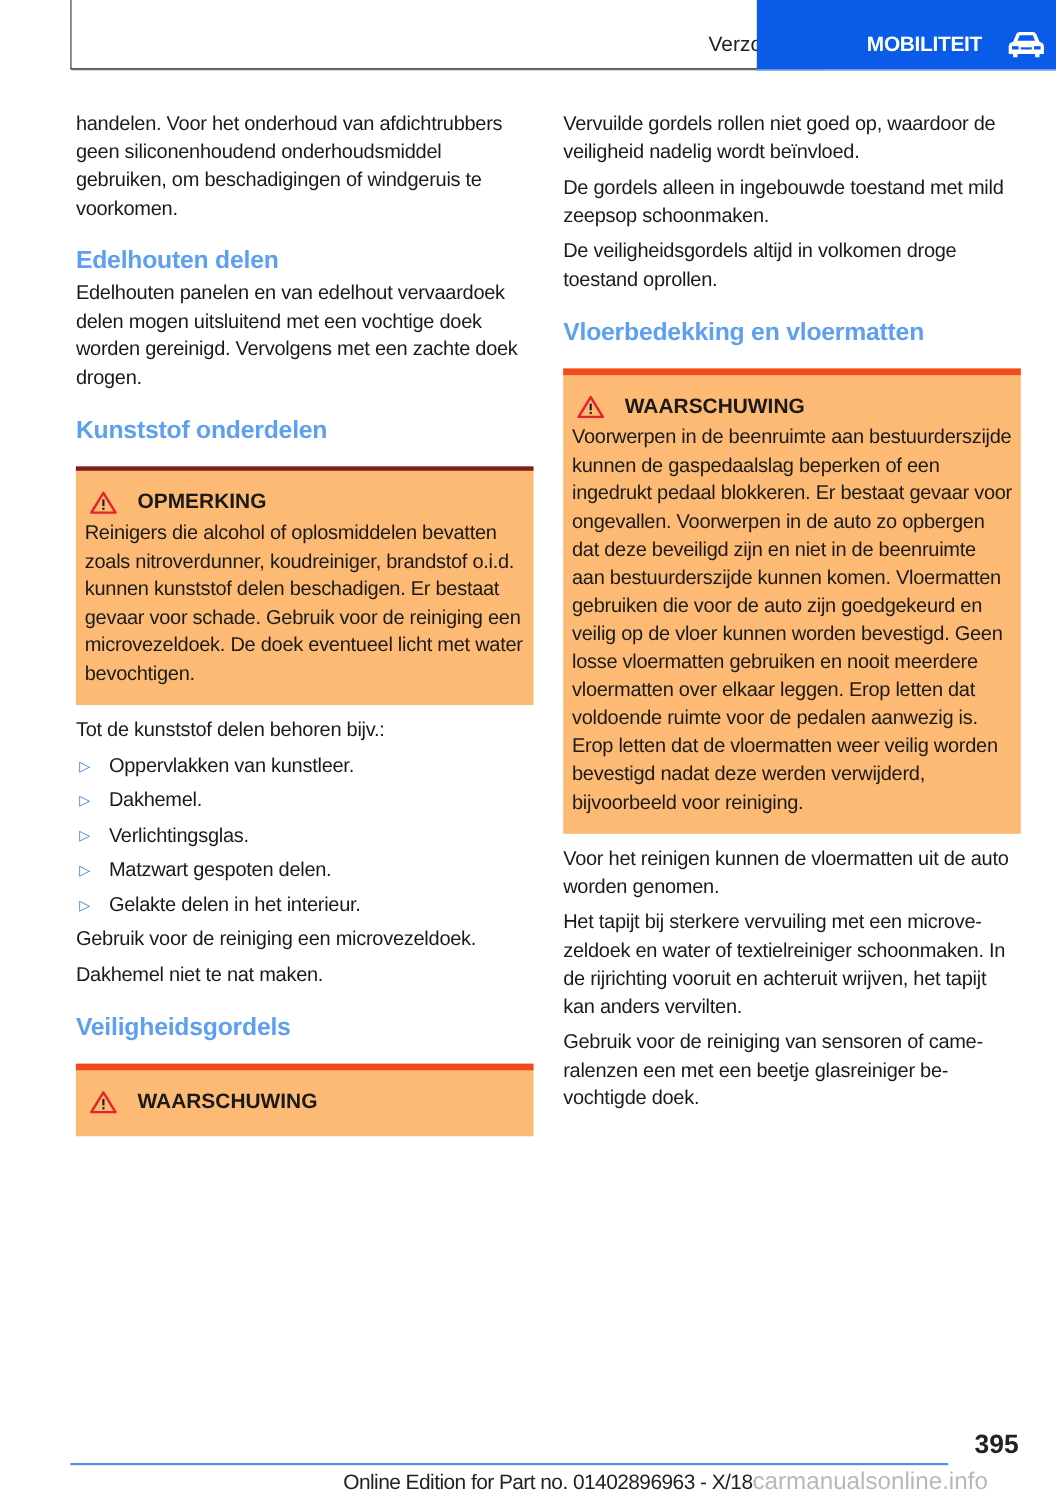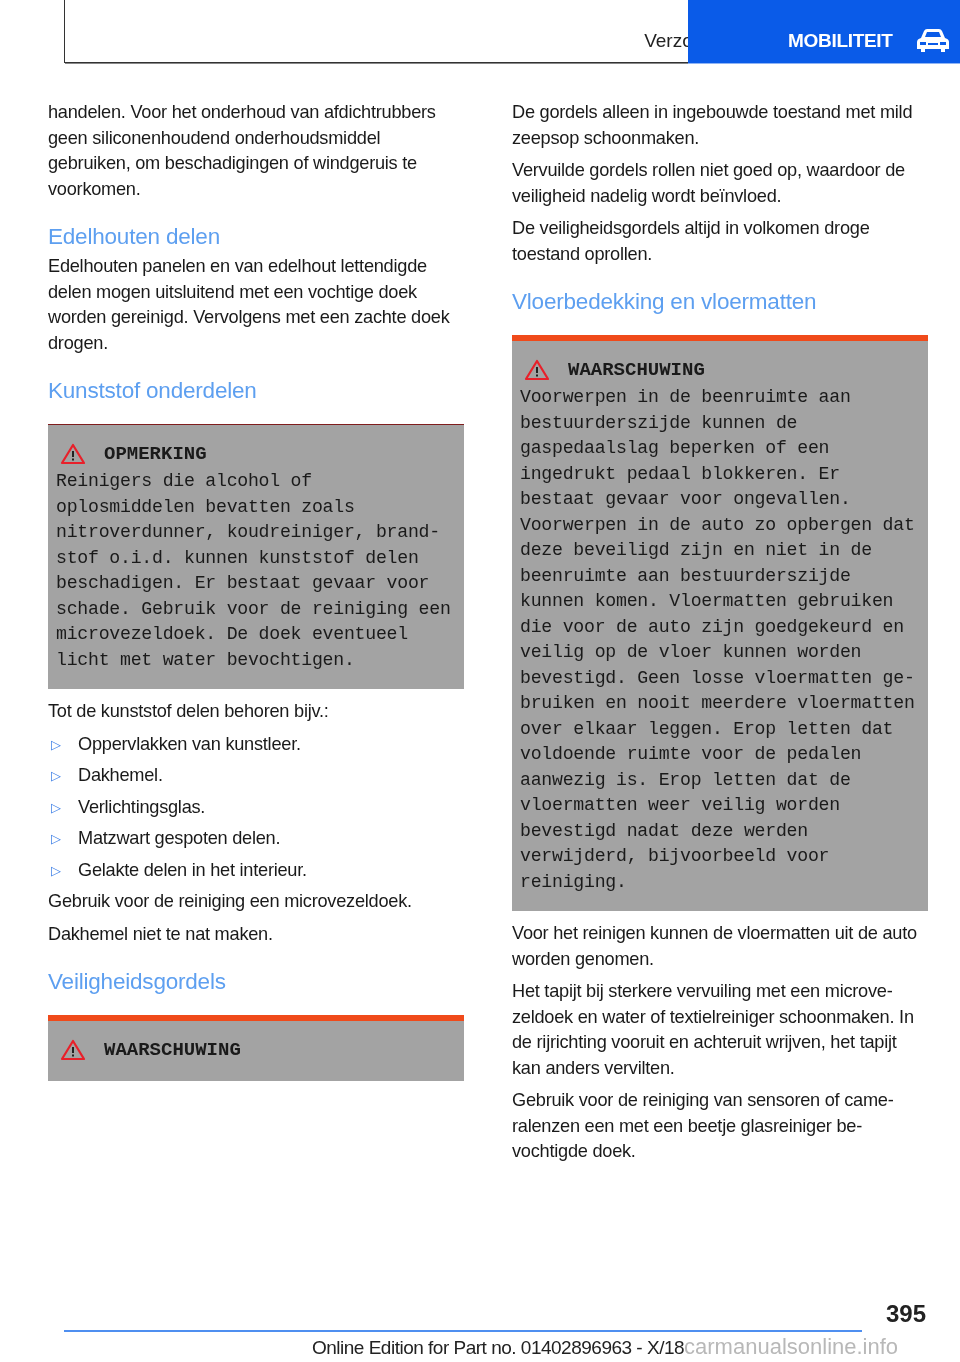--- a/index.html
+++ b/index.html
@@ -14,29 +14,29 @@
   .header-tab span { position: absolute; right: 12px; bottom: 10px; font-size: 19px; color: #222; }
   .header-blue {
     position: absolute; left: 688px; top: 0; width: 300px; height: 64px; background: #0a5be8;
     border-bottom: 1px solid #8fb4f5; box-sizing: border-box;
   }
   .header-blue .lbl {
     position: absolute; left: 100px; top: 30px; font-size: 19px; font-weight: bold; color: #fff; letter-spacing: -0.3px;
   }
   .header-blue svg { position: absolute; left: 225px; top: 28px; }
   .col { position: absolute; top: 100px; width: 416px; }
-  .col.left { left: 48px; }
+  .col.left { left: 69px; }
   .col.right { left: 512px; }
   p { margin: 0 0 7px 0; font-size: 18.2px; line-height: 25.5px; letter-spacing: -0.25px; }
   h2 {
-    margin: 20px 0 2px 0; font-size: 22.5px; font-weight: normal; color: #5d9ff0; line-height: 30px; letter-spacing: -0.2px;
+    margin: 20px 0 2px 0; font-size: 22.5px; font-weight: bold; color: #5d9ff0; line-height: 30px; letter-spacing: -0.2px;
   }
   h2.gap { margin-bottom: 18px; }
-  .notice { background: #a3a3a3; margin: 0 0 10px 0; padding: 18px 8px 16px 8px; font-family: Liberation Mono, monospace; }
-  .notice.blue { border-top: 1px solid #7f1d1d; }
+  .notice { background: #fdba74; margin: 0 0 10px 0; padding: 18px 8px 16px 8px; }
+  .notice.blue { border-top: 4px solid #7f1d1d; }
   .notice.red { border-top: 6px solid #f04a1a; }
   .notice-head { display: flex; align-items: center; font-weight: bold; font-size: 19px; margin-bottom: 4px; }
   .notice-head svg { margin: 0 18px 0 4px; }
   .notice p { margin: 0; }
   ul { list-style: none; margin: 0 0 5px 0; padding: 0; }
   li { position: relative; padding-left: 30px; font-size: 18.2px; line-height: 25.5px; margin-bottom: 6px; letter-spacing: -0.25px; }
   li .tri { position: absolute; left: 3px; top: 0; color: #3d7fe6; font-size: 13px; }
   .footer-line { position: absolute; left: 64px; top: 1330px; width: 798px; height: 2px; background: #4f8ff0; }
   .page-no { position: absolute; right: 34px; top: 1300px; font-size: 24px; font-weight: bold; color: #222; }
   .footer-text { position: absolute; left: 312px; top: 1334px; font-size: 19px; color: #222; letter-spacing: -0.5px; white-space: nowrap; }
@@ -55,21 +55,21 @@
     <rect x="7" y="14" width="6" height="3" fill="#0a5be8"></rect>
     <rect x="27" y="14" width="6" height="3" fill="#0a5be8"></rect>
     <rect x="15" y="15" width="10" height="2" fill="#0a5be8"></rect>
   </svg>
 </div>
 
 <div class="col left">
   <p>handelen. Voor het onderhoud van afdichtrub­bers geen siliconenhoudend onderhoudsmiddel gebruiken, om beschadigingen of windgeruis te voorkomen.</p>
 
   <h2>Edelhouten delen</h2>
-  <p>Edelhouten panelen en van edelhout letten­digde delen mogen uitsluitend met een vochtige doek worden gereinigd. Vervolgens met een zachte doek drogen.</p>
+  <p>Edelhouten panelen en van edelhout vervaar­doek delen mogen uitsluitend met een vochtige doek worden gereinigd. Vervolgens met een zachte doek drogen.</p>
 
   <h2 class="gap">Kunststof onderdelen</h2>
   <div class="notice blue">
     <div class="notice-head">
       <svg width="26" height="22" viewBox="0 0 26 22">
         <path d="M13 2 L24 20 L2 20 Z" fill="none" stroke="#e8202a" stroke-width="2.2" stroke-linejoin="round"></path>
         <rect x="12" y="8" width="2" height="6" fill="#222"></rect>
           <rect x="12" y="15.5" width="2" height="2" fill="#222"></rect>
       </svg>
       <span>OPMERKING</span>
@@ -95,22 +95,22 @@
         <path d="M13 2 L24 20 L2 20 Z" fill="none" stroke="#e8202a" stroke-width="2.2" stroke-linejoin="round"></path>
         <rect x="12" y="8" width="2" height="6" fill="#222"></rect>
           <rect x="12" y="15.5" width="2" height="2" fill="#222"></rect>
       </svg>
       <span>WAARSCHUWING</span>
     </div>
   </div>
 </div>
 
 <div class="col right">
+  <p>Vervuilde gordels rollen niet goed op, waardoor de veiligheid nadelig wordt beïnvloed.</p>
   <p>De gordels alleen in ingebouwde toestand met mild zeepsop schoonmaken.</p>
-  <p>Vervuilde gordels rollen niet goed op, waardoor de veiligheid nadelig wordt beïnvloed.</p>
   <p>De veiligheidsgordels altijd in volkomen droge toestand oprollen.</p>
 
   <h2 class="gap">Vloerbedekking en vloermatten</h2>
   <div class="notice red">
     <div class="notice-head">
       <svg width="26" height="22" viewBox="0 0 26 22">
         <path d="M13 2 L24 20 L2 20 Z" fill="none" stroke="#e8202a" stroke-width="2.2" stroke-linejoin="round"></path>
         <rect x="12" y="8" width="2" height="6" fill="#222"></rect>
           <rect x="12" y="15.5" width="2" height="2" fill="#222"></rect>
       </svg>

